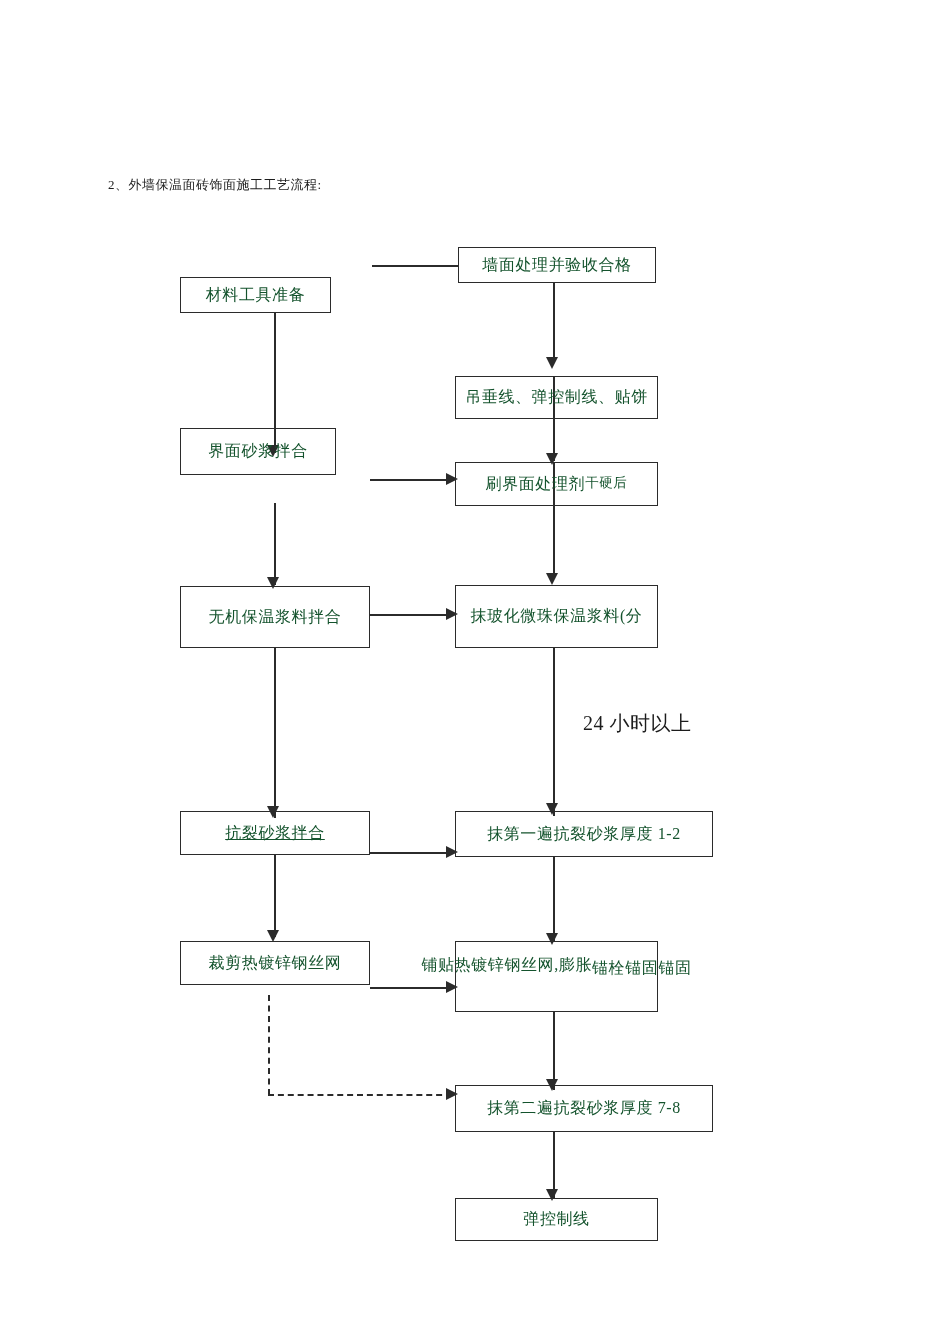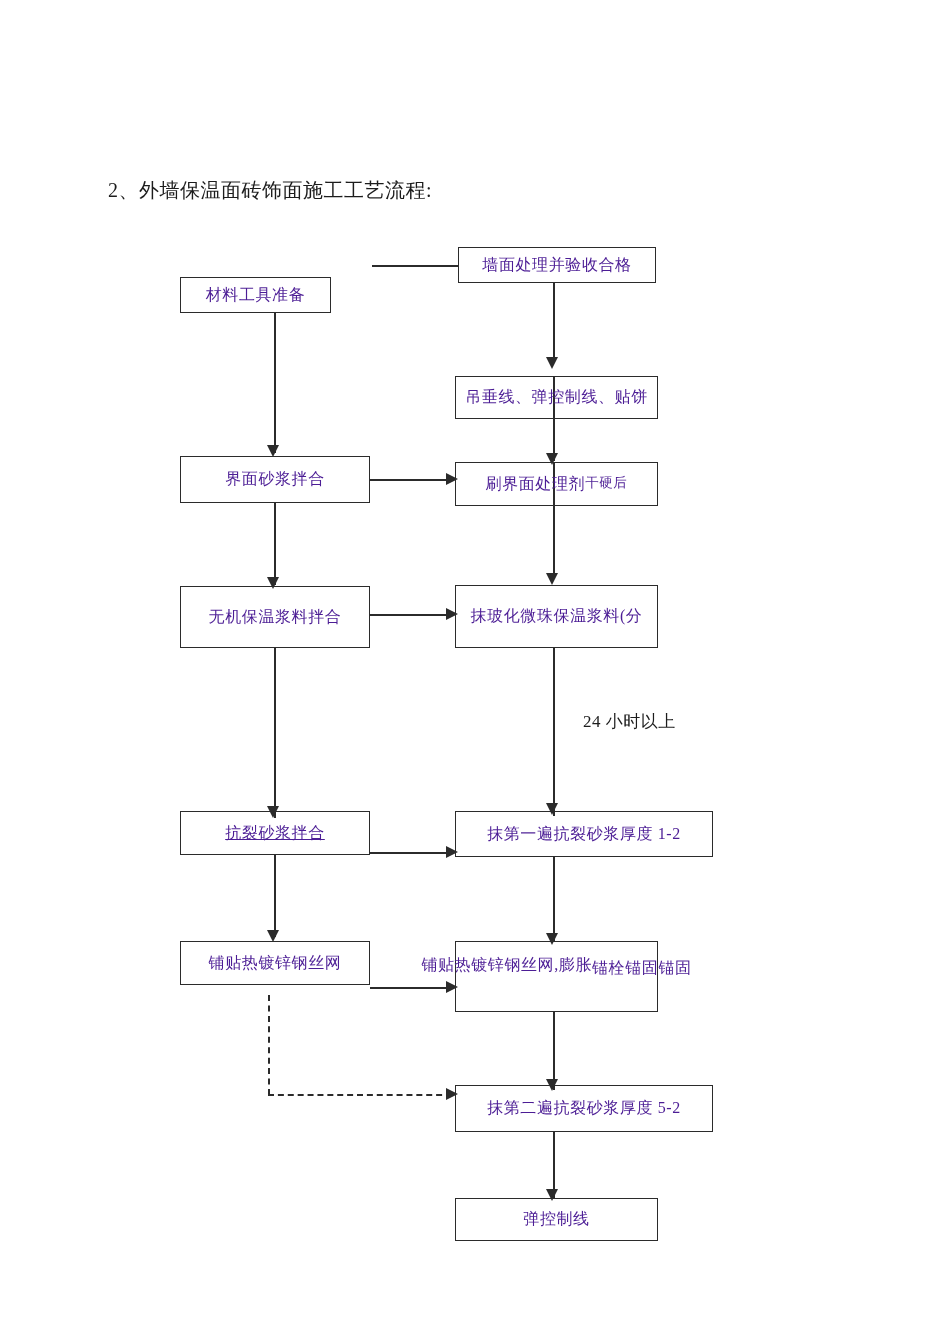--- a/index.html
+++ b/index.html
@@ -16,34 +16,34 @@
     position: relative;
     width: 950px;
     height: 1344px;
     background: #ffffff;
     overflow: hidden;
   }
   .doc-title {
     position: absolute;
     left: 108px;
     top: 176px;
-    font-size: 20px;
+    font-size: 13px;
     line-height: 1.4;
     letter-spacing: 0.5px;
     white-space: nowrap;
     color: #1c1c1c;
   }
   .node {
     position: absolute;
     box-sizing: border-box;
     border: 1.4px solid #2b2b2b;
     background: transparent;
     font-size: 16px;
     letter-spacing: 0.6px;
-    color: #4c1d95;
+    color: #14532d;
     display: flex;
     align-items: center;
     justify-content: center;
     text-align: center;
     white-space: nowrap;
     z-index: 3;
   }
   .node.overflow-label {
     overflow: visible;
     align-items: flex-start;
@@ -106,21 +106,21 @@
     z-index: 1;
   }
   .dash-h {
     position: absolute;
     height: 0;
     border-top: 2.4px dashed #2b2b2b;
     z-index: 1;
   }
   .edge-label {
     position: absolute;
-    font-size: 17px;
+    font-size: 20px;
     letter-spacing: 0.5px;
     color: #1c1c1c;
     white-space: nowrap;
     z-index: 3;
   }
 </style>
 </head>
 <body>
 
 <div id="page">
@@ -189,21 +189,21 @@
   </div>
 
   <div class="node" style="left:180px; top:277px; width:151px; height:36px;">
     <span class="clipped">材料工具准备</span>
   </div>
 
   <div class="node" style="left:455px; top:376px; width:203px; height:43px;">
     <span class="clipped">吊垂线、弹控制线、贴饼</span>
   </div>
 
-  <div class="node" style="left:180px; top:456px; width:190px; height:47px;">
+  <div class="node" style="left:180px; top:428px; width:156px; height:47px;">
     <span class="clipped">界面砂浆拌合</span>
   </div>
 
   <div class="node" style="left:180px; top:586px; width:190px; height:62px;">
     <span class="clipped">无机保温浆料拌合</span>
   </div>
 
   <div class="node" style="left:455px; top:462px; width:203px; height:44px;">
     <span class="clipped"><span>刷界面处理剂</span><span class="sup-small">干硬后</span></span>
   </div>
@@ -214,29 +214,29 @@
 
   <div class="node" style="left:180px; top:811px; width:190px; height:44px;text-decoration:underline;">
     <span class="clipped">抗裂砂浆拌合</span>
   </div>
 
   <div class="node" style="left:455px; top:811px; width:258px; height:46px;">
     <span class="clipped">抹第一遍抗裂砂浆厚度 1-2</span>
   </div>
 
   <div class="node" style="left:180px; top:941px; width:190px; height:44px;">
-    <span class="clipped">铺贴热镀锌钢丝网</span>
+    <span class="clipped">裁剪热镀锌钢丝网</span>
   </div>
 
   <div class="node overflow-label" style="left:455px; top:941px; width:203px; height:71px;">
     <span class="line1">铺贴热镀锌钢丝网,膨胀</span>
     <span class="line2">锚栓锚固锚固</span>
   </div>
 
   <div class="node" style="left:455px; top:1085px; width:258px; height:47px;">
-    <span class="clipped">抹第二遍抗裂砂浆厚度 5-2</span>
+    <span class="clipped">抹第二遍抗裂砂浆厚度 7-8</span>
   </div>
 
   <div class="node" style="left:455px; top:1198px; width:203px; height:43px;">
     <span class="clipped">弹控制线</span>
   </div>
 
 </div>
 
 </body></html>

